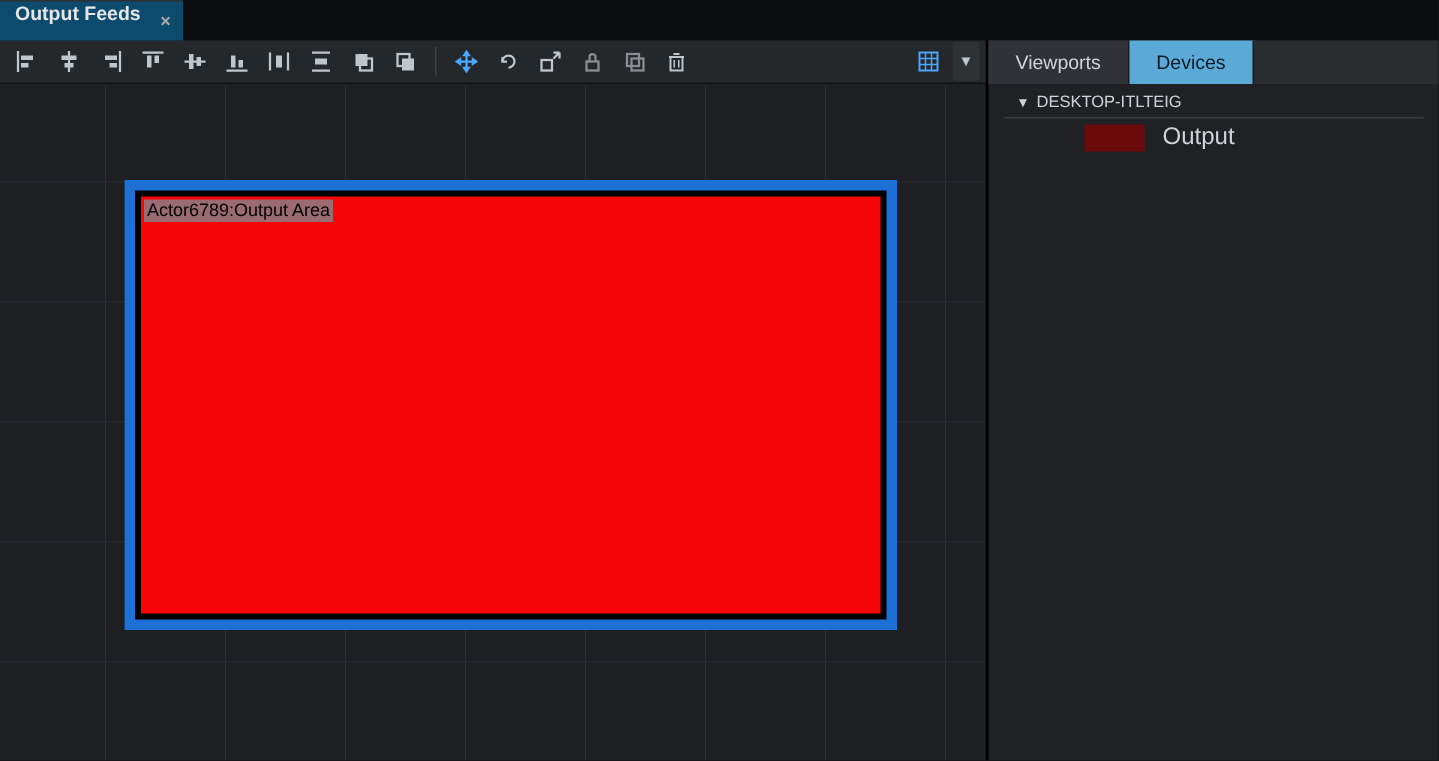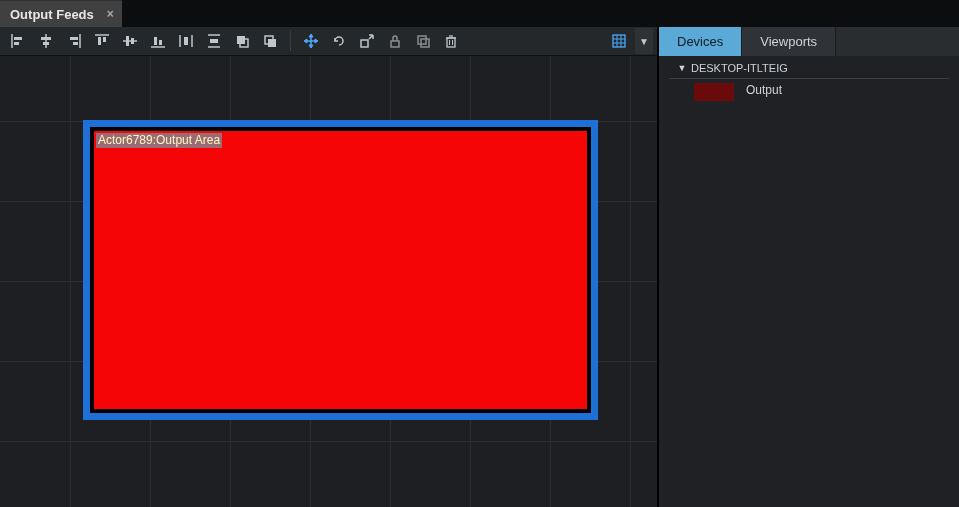--- a/index.html
+++ b/index.html
@@ -1,20 +1,20 @@
 <!DOCTYPE html>
 <html><head>
 <meta charset="utf-8">
 <style>
   * { box-sizing: border-box; margin: 0; padding: 0; }
   html, body { width: 959px; height: 507px; overflow: hidden; background:#0d0d0d; font-family: Arial, Helvetica, sans-serif; }
   .root { width:959px; height:507px; display:flex; flex-direction:column; background:#1d1f22; }
   
   .tabbar { height:27px; background:#0c0d0f; display:flex; align-items:stretch; }
-  .tab { background:#404040; padding:0 28px 0 10px; height:27px; display:flex; align-items:center; color:#e6e6e6; font-size:13px; font-weight:bold; position:relative; border-top:1px solid #2e3134; }
+  .tab { background:#0c4a6e; padding:0 28px 0 10px; height:27px; display:flex; color:#e6e6e6; font-size:13px; font-weight:bold; position:relative; border-top:1px solid #2e3134; }
   .tab .close { position:absolute; right:8px; top:6px; color:#aaa; font-size:12px; cursor:pointer; }
   
   .body { flex:1; display:flex; }
   
   .main { flex:1; display:flex; flex-direction:column; border-right:1px solid #000; min-width:0; }
   .toolbar { height:29px; background:#25282b; border-bottom:1px solid #111; display:flex; align-items:center; padding:0 4px; }
   .tbtn { width:28px; height:26px; display:flex; align-items:center; justify-content:center; color:#bfc6cc; cursor:pointer; border-radius:2px; }
   .tbtn svg { display:block; }
   .tbtn.move svg path, .tbtn.move svg line { stroke:#4aa8ff; }
   .sep { width:1px; height:20px; background:#3d4044; margin:0 6px; }
@@ -35,38 +35,38 @@
     left:83px; top:64px;
     width:515px; height:300px;
     border:7px solid #1e6fd6;
     background:#000;
     padding:4px;
   }
   .output-fill { width:100%; height:100%; background:#f50505; position:relative; }
   .node-label {
     position:absolute; top:2px; left:2px;
     background:#9a6b73;
-    color:#fef9c3;
+    color:#000000;
     font-size:12px;
     padding:0 2px;
     line-height:15px;
     white-space:nowrap;
   }
   
   .rpanel { width:301px; background:#1f2124; display:flex; flex-direction:column; border-left:1px solid #000; }
   .rtabs { height:29px; display:flex; background:#2a2d30; }
   .rtab { flex:0 0 auto; padding:0 18px; height:29px; display:flex; align-items:center; font-size:13px; color:#cfd3d7; cursor:pointer; border-right:1px solid #1a1c1e; }
   .rtab.active { background:#5aa9d6; color:#0b1a24; }
   .rtab.inactive { background:#2f3337; }
   .rsearch-row { padding:7px 10px 5px 10px; }
   .rsearch { width:100%; height:20px; background:#34373b; border:none; outline:none; color:#cfd3d7; font-size:11px; padding:0 8px; }
   .rsearch::placeholder { color:#8f9499; }
   .section-head { padding:6px 12px 4px 8px; display:flex; align-items:center; color:#cfd3d7; font-size:11px; border-bottom:1px solid #3a3d41; margin:0 10px; }
   .section-head .tri { width:10px; text-align:center; margin-right:4px; color:#cfd3d7; font-size:9px; }
-  .list-item { display:flex; align-items:flex-start; padding:4px 0 4px 35px; font-size:12px; color:#cfd3d7; cursor:pointer; }
+  .list-item { display:flex; align-items:center; padding:4px 0 4px 64px; font-size:16px; color:#cfd3d7; cursor:pointer; }
   .swatch { width:40px; height:18px; background:#6b0a0a; margin-right:12px; }
 </style>
 </head>
 <body>
 
 <div class="root">
   <div class="tabbar">
     <div class="tab">
       <span>Output Feeds</span>
       <span class="close">×</span>
@@ -208,22 +208,22 @@
         <div class="output-node">
           <div class="output-fill">
             <div class="node-label">Actor6789:Output Area</div>
           </div>
         </div>
       </div>
     </div>
 
     <div class="rpanel">
       <div class="rtabs">
+        <div class="rtab inactive">Viewports</div>
         <div class="rtab active">Devices</div>
-        <div class="rtab inactive">Viewports</div>
       </div>
       <div class="section-head">
         <span class="tri">▼</span>
         <span>DESKTOP-ITLTEIG</span>
       </div>
       <div class="list-item">
         <div class="swatch"></div>
         <span>Output</span>
       </div>
     </div>

